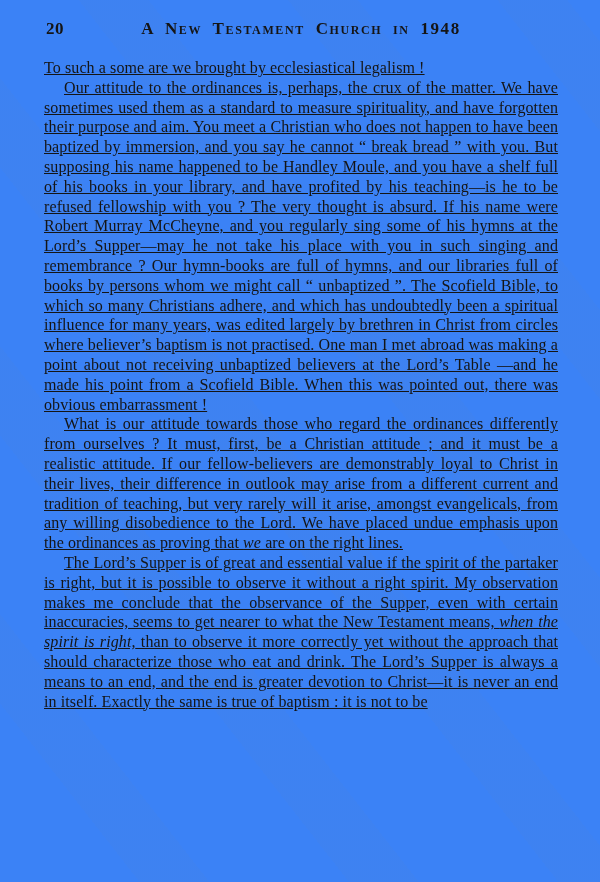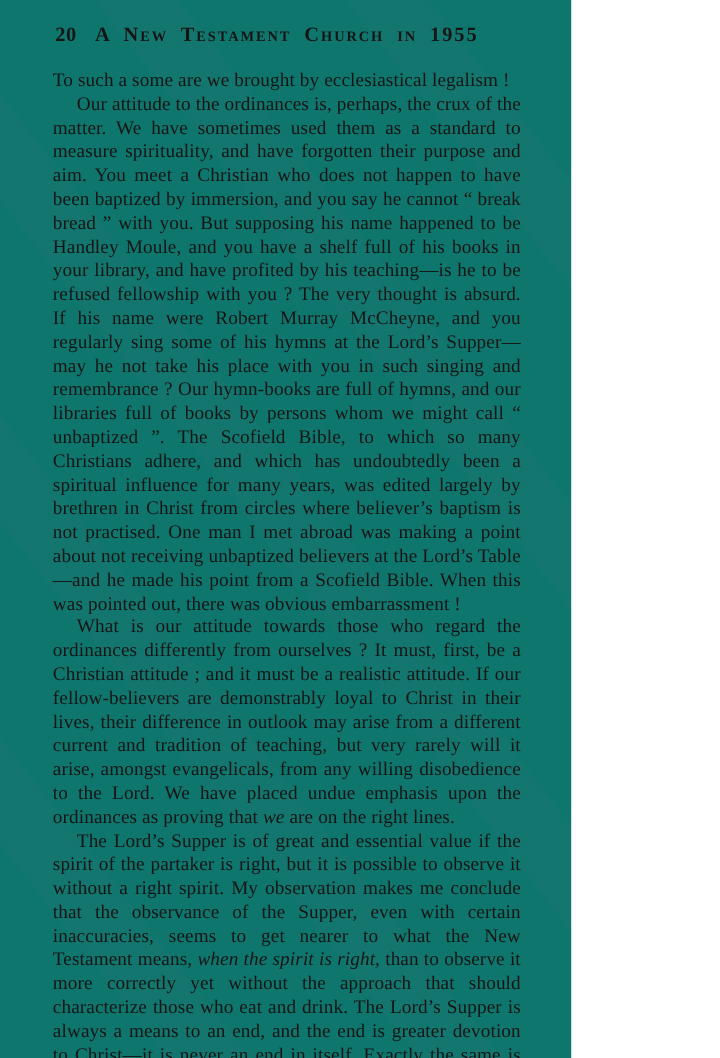--- a/index.html
+++ b/index.html
@@ -2,28 +2,29 @@
 <html><head>
 <meta charset="utf-8">
 <style>
   html, body {
     margin: 0;
     padding: 0;
     background: #ffffff;
   }
   .page {
     position: relative;
-    width: 476px;
+    width: 600px;
     height: 882px;
     box-sizing: border-box;
-    background: #0f766e;
+    background: #3b82f6;
     color: #151515;
     font-family: "Liberation Serif", "DejaVu Serif", serif;
     padding: 18px 42px 0 44px;
     overflow: hidden;
+    text-decoration: underline;
   }
   .watermark {
     position: absolute;
     top: 0; left: 0; right: 0; bottom: 0;
     background: repeating-linear-gradient(
       52deg,
       rgba(130,130,125,0.0) 0px,
       rgba(130,130,125,0.0) 110px,
       rgba(130,130,125,0.04) 110px,
       rgba(130,130,125,0.04) 165px
@@ -71,21 +72,21 @@
   }
 </style>
 </head>
 <body>
 
 <div class="page">
   <div class="watermark"></div>
 
   <div class="header">
     <span class="page-num">20</span>
-    <span class="title">A New Testament Church in 1955</span>
+    <span class="title">A New Testament Church in 1948</span>
   </div>
 
   <div class="body-text">
       <p class="para"><span>To such a some are we brought by ecclesiastical legalism !</span></p>
       <p class="para indent"><span>Our attitude to the ordinances is, perhaps, the crux of the matter.  We have sometimes used them as a standard to measure spirituality, and have forgotten their purpose and aim. You meet a Christian who does not happen to have been baptized by immersion, and you say he cannot “ break bread ” with you.  But supposing his name happened to be Handley Moule, and you have a shelf full of his books in your library, and have profited by his teaching—is he to be refused fellowship with you ?  The very thought is absurd.  If his name were Robert Murray McCheyne, and you regularly sing some of his hymns at the Lord’s Supper—may he not take his place with you in such singing and remembrance ?  Our hymn-books are full of hymns, and our libraries full of books by persons whom we might call “ unbaptized ”.  The Scofield Bible, to which so many Christians adhere, and which has undoubtedly been a spiritual influence for many years, was edited largely by brethren in Christ from circles where believer’s baptism is not practised.  One man I met abroad was making a point about not receiving unbaptized believers at the Lord’s Table —and he made his point from a Scofield Bible.  When this was pointed out, there was obvious embarrassment !</span></p>
       <p class="para indent"><span>What is our attitude towards those who regard the ordinances differently from ourselves ?  It must, first, be a Christian attitude ;  and it must be a realistic attitude.  If our fellow-believers are demonstrably loyal to Christ in their lives, their difference in outlook may arise from a different current and tradition of teaching, but very rarely will it arise, amongst evangelicals, from any willing disobedience to the Lord.  We have placed undue emphasis upon the ordinances as proving that </span><i>we</i><span> are on the right lines.</span></p>
       <p class="para indent"><span>The Lord’s Supper is of great and essential value if the spirit of the partaker is right, but it is possible to observe it without a right spirit.  My observation makes me conclude that the observance of the Supper, even with certain inaccuracies, seems to get nearer to what the New Testament means, </span><i>when the spirit is right,</i><span> than to observe it more correctly yet without the approach that should characterize those who eat and drink.  The Lord’s Supper is always a means to an end, and the end is greater devotion to Christ—it is never an end in itself.  Exactly the same is true of baptism :  it is not to be</span></p>
     </div>
 </div>
 

